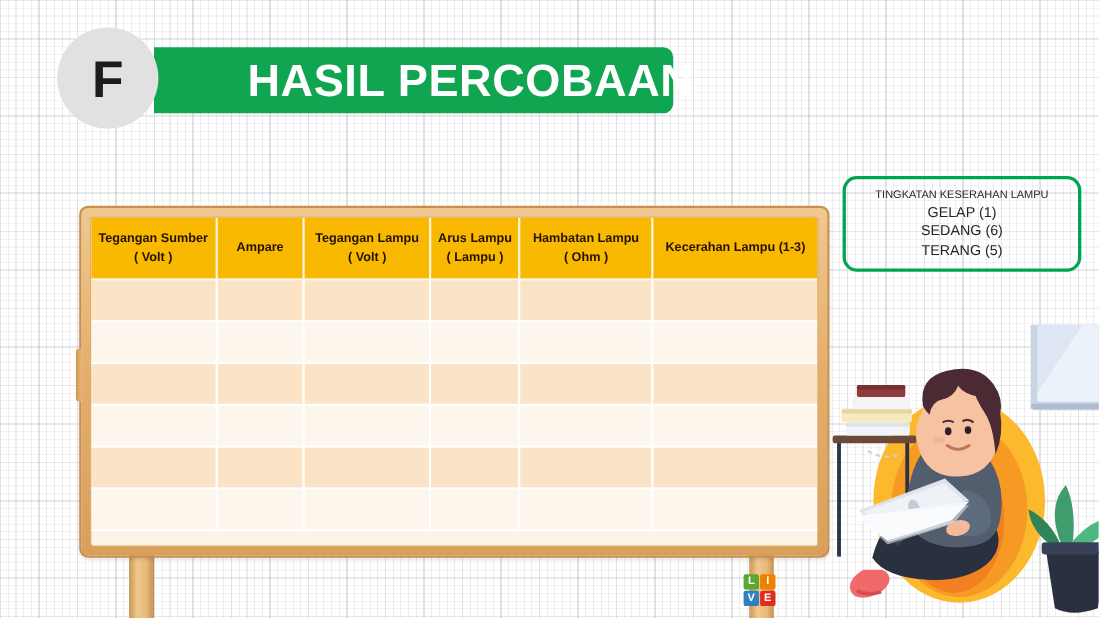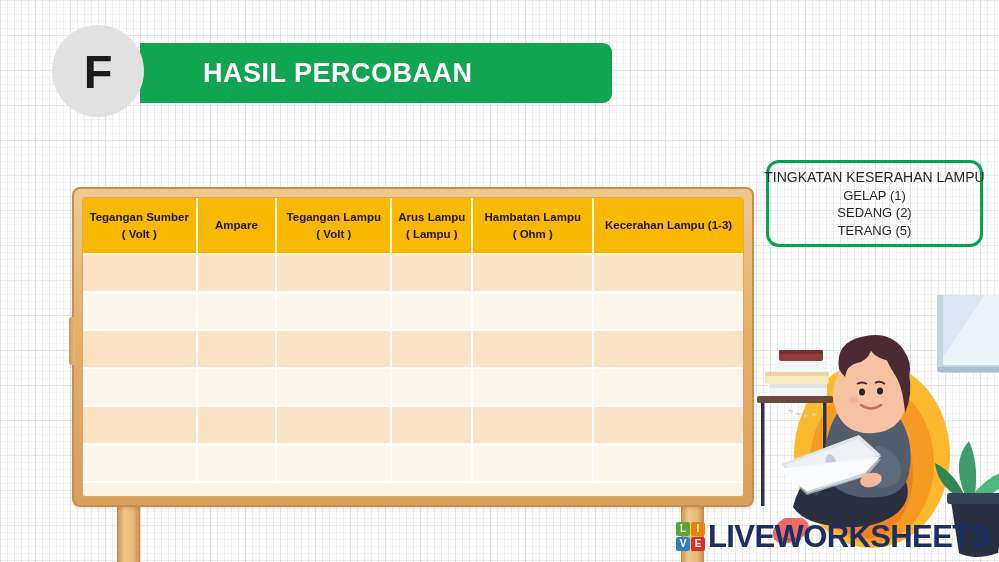--- a/index.html
+++ b/index.html
@@ -79,24 +79,24 @@
     height: 60px;
     background: #10a550;
     border-radius: 0 9px 9px 0;
     display: flex;
     align-items: center;
     z-index: 1;
   }
 
   #header-title {
     color: #ffffff;
-    font-size: 27px;
+    font-size: 41px;
     font-weight: bold;
     letter-spacing: 0.5px;
-    margin-left: 63px;
+    margin-left: 85px;
     white-space: nowrap;
   }
 
   
   #board-wrap {
     position: absolute;
     left: 72px;
     top: 147px;
     width: 682px;
     height: 410px;
@@ -201,21 +201,21 @@
     padding: 3px 4px;
   }
 
   .legend-line {
     color: #262626;
     font-size: 13px;
     line-height: 1.34;
     text-align: center;
     white-space: nowrap;
   }
-  .legend-line.title { font-size: 14px; }
+  .legend-line.title { font-size: 10px; }
 
   
   #illustration {
     position: absolute;
     left: 755px;
     top: 295px;
     width: 244px;
     height: 267px;
     overflow: hidden;
   }
@@ -376,21 +376,21 @@
             </tr>
           </tbody>
         </table>
       </div>
     </div>
   </div>
 
   <div id="legend-box">
     <div class="legend-line title">TINGKATAN KESERAHAN LAMPU</div>
     <div class="legend-line">GELAP (1)</div>
-    <div class="legend-line">SEDANG (2)</div>
+    <div class="legend-line">SEDANG (6)</div>
     <div class="legend-line">TERANG (5)</div>
   </div>
 
   <div id="illustration">
     <svg width="244" height="267" viewBox="0 0 244 267" xmlns="http://www.w3.org/2000/svg">
 
       <g>
         <rect x="182" y="-10" width="78" height="88" rx="5" fill="#c8d4e4"></rect>
         <rect x="188" y="-4" width="66" height="74" rx="3" fill="#dde6f2"></rect>
         <path d="M188 62 L232 -4 L254 -4 L254 70 L188 70 Z" fill="#eef3fa" opacity="0.85"></path>
@@ -463,16 +463,15 @@
     </svg>
   </div>
 
   <div id="lw-logo">
     <div id="lw-tiles">
       <span class="lw-tile lw-l">L</span>
       <span class="lw-tile lw-i">I</span>
       <span class="lw-tile lw-v">V</span>
       <span class="lw-tile lw-e">E</span>
     </div>
-    <span id="lw-word">LIVEWORKSHEETS</span>
   </div>
 
 </div>
 
 </body></html>

